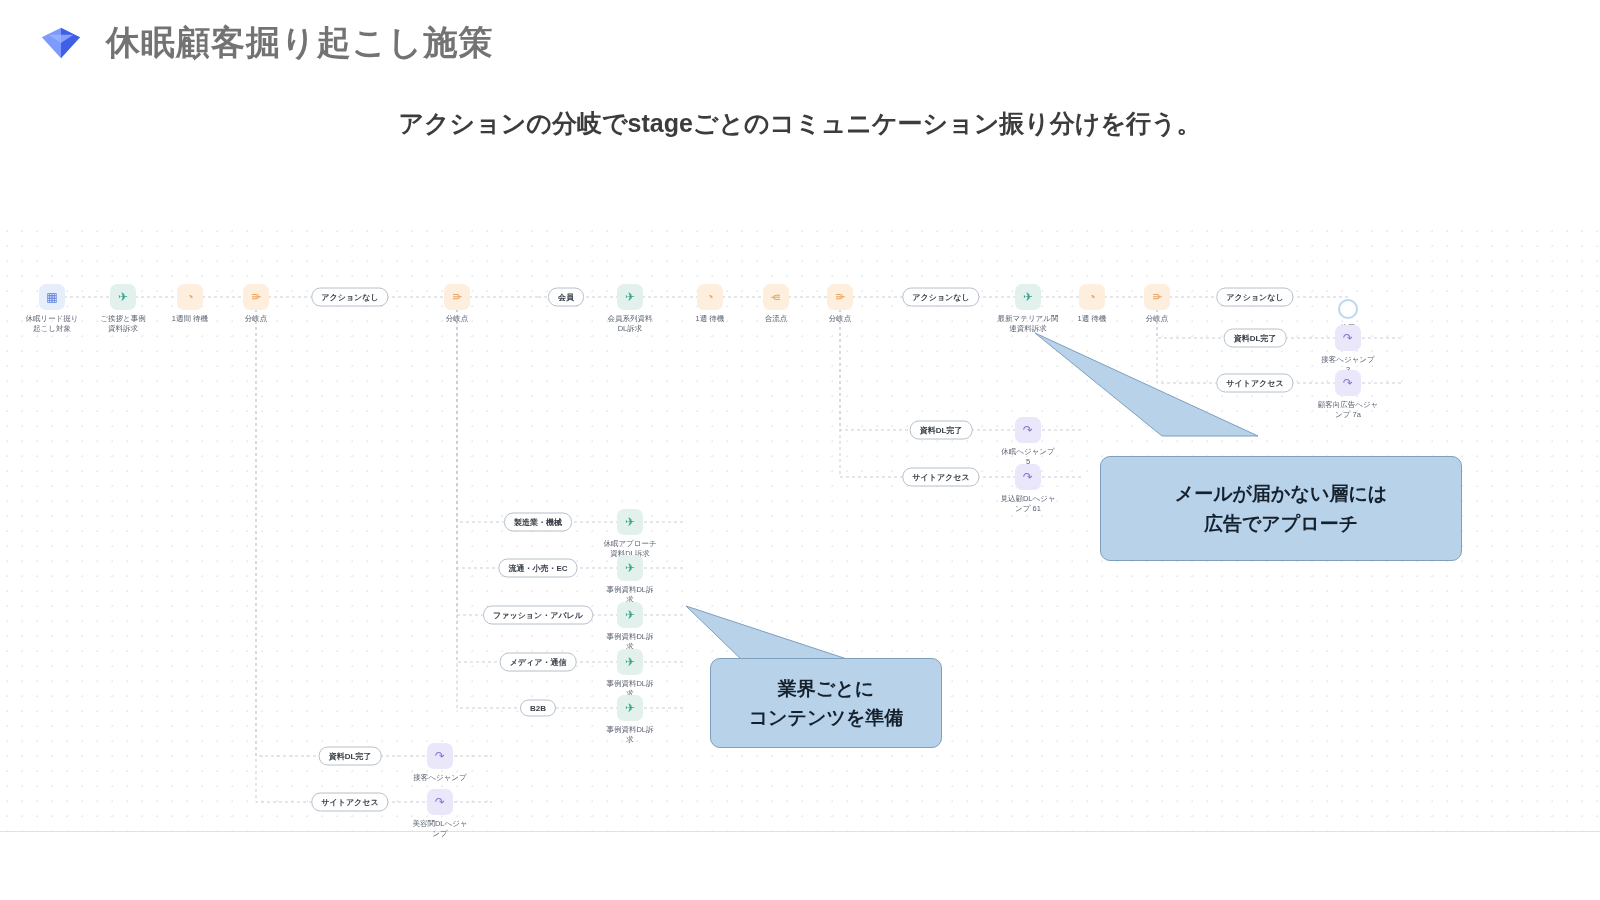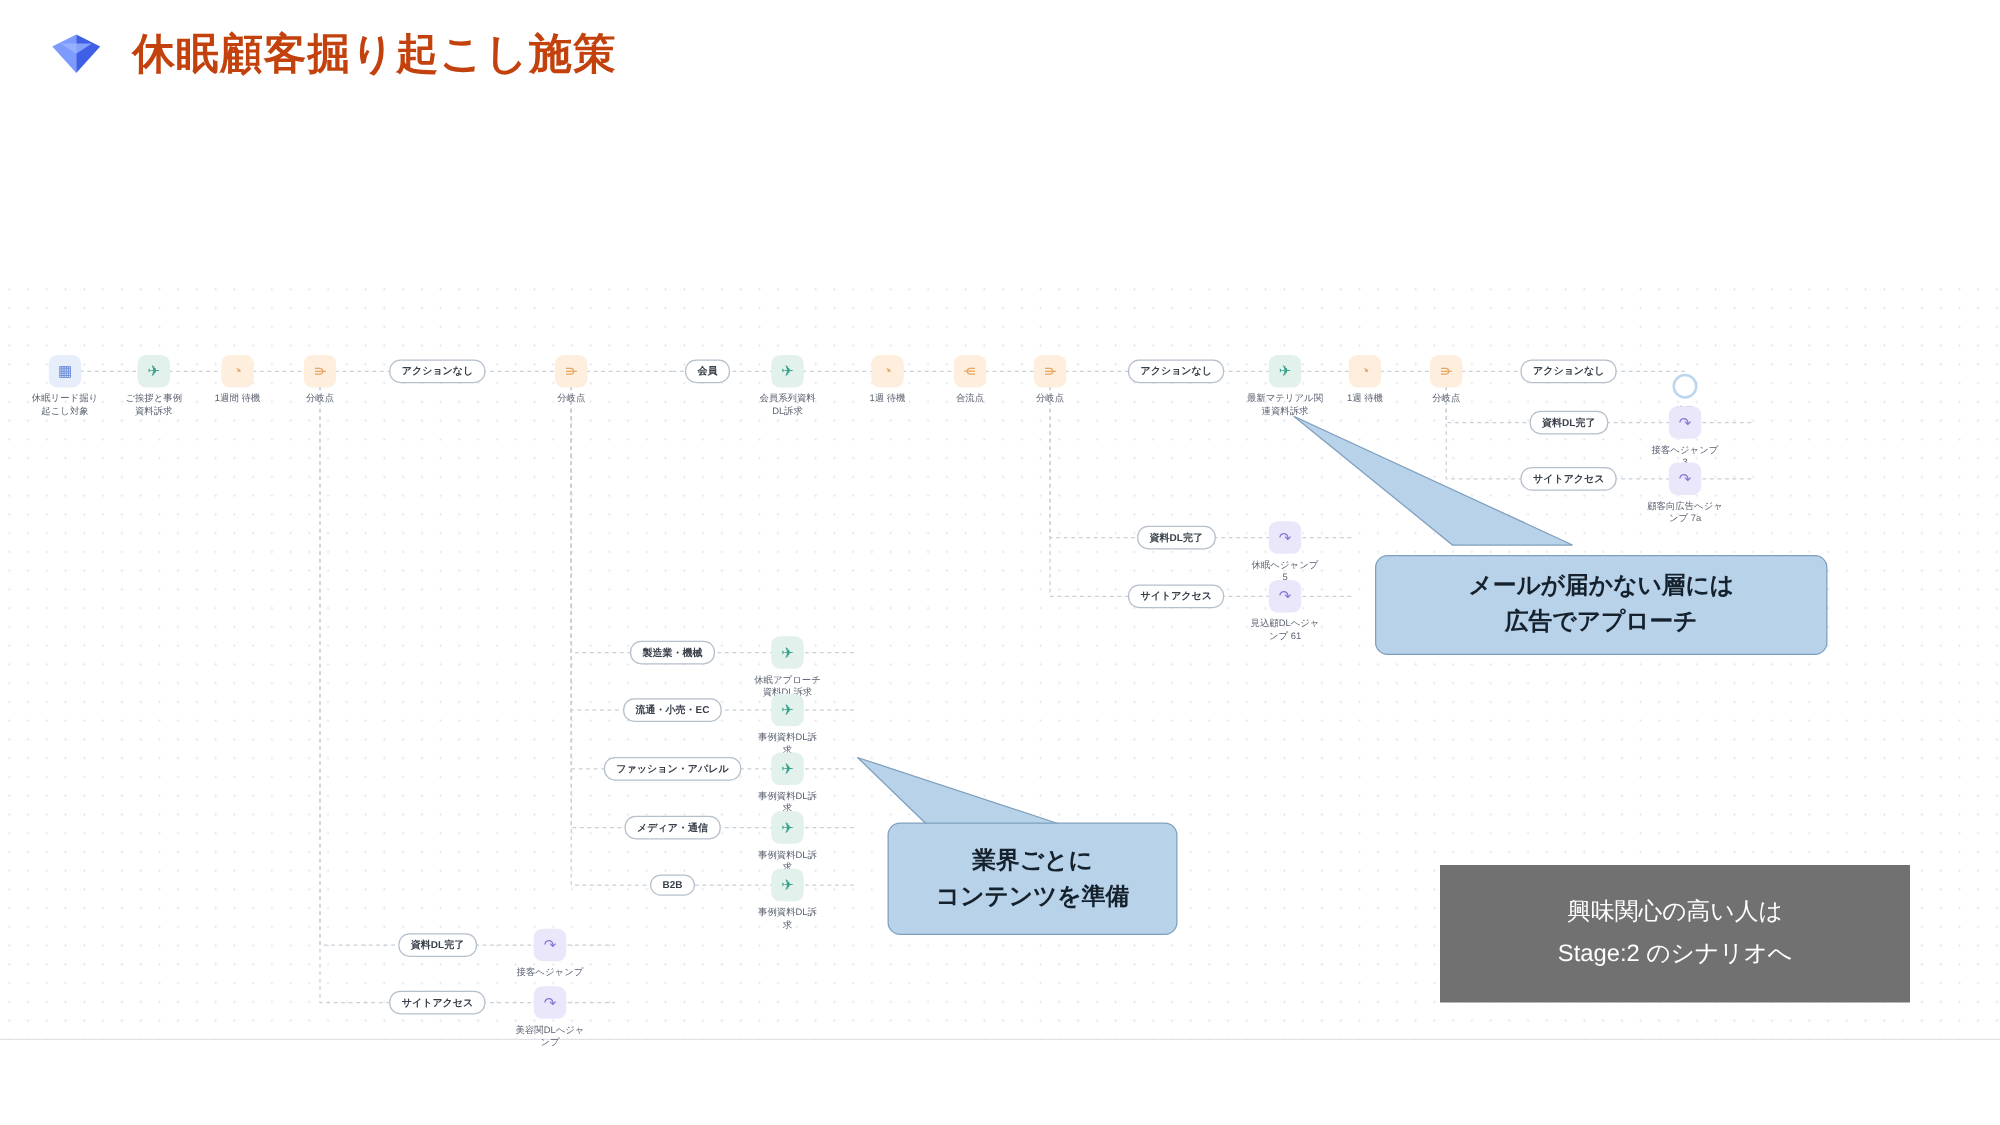--- a/index.html
+++ b/index.html
@@ -3,21 +3,21 @@
 <meta charset="utf-8">
 <style>
   html,body{margin:0;padding:0;background:#fff;}
   .page{position:relative;width:1600px;height:900px;background:#ffffff;overflow:hidden;
         font-family:"Liberation Sans","DejaVu Sans",sans-serif;}
 
   
   .header{position:absolute;left:0;top:0;width:100%;height:86px;background:#fff;
           display:flex;align-items:center;padding-left:38px;box-sizing:border-box;}
   .gem{width:46px;height:40px;margin-right:22px;flex:0 0 auto;}
-  .page-title{font-size:34px;font-weight:800;color:#c2410c;letter-spacing:1px;}
+  .page-title{font-size:34px;font-weight:800;color:#737373;letter-spacing:1px;}
 
   
   .subtitle{position:absolute;left:0;top:102px;width:100%;text-align:center;
             font-size:25px;font-weight:700;color:#3c3c3c;line-height:1.7;}
 
   
   .grid{position:absolute;left:0;top:224px;width:1600px;height:608px;
         background-image:radial-gradient(circle,#e9ebef 1px,transparent 1px);
         background-size:15px 15px;}
   .canvas-edge{position:absolute;left:0;top:831px;width:1600px;height:1px;background:#e2e2e6;}
@@ -49,21 +49,21 @@
           text-align:center;white-space:pre-line;}
   .pill{position:absolute;transform:translate(-50%,-50%);z-index:2;
         background:#fff;border:1px solid #b6c0cb;border-radius:9px;
         padding:3px 9px;font-size:8px;font-weight:700;color:#39404a;white-space:nowrap;}
 
   
   .callout{position:absolute;z-index:4;background:#b7d2e9;border:1px solid #7e9fbd;
            border-radius:10px;color:#16212e;font-size:19px;font-weight:600;
            display:flex;flex-direction:column;align-items:center;justify-content:center;
            text-align:center;line-height:1.55;box-sizing:border-box;}
-  .callout-mail{left:1100px;top:444px;width:362px;height:80px;font-family:Liberation Mono, monospace;}
+  .callout-mail{left:1100px;top:456px;width:362px;height:105px;}
   .callout-industry{left:710px;top:658px;width:232px;height:90px;}
 
   .notebox{position:absolute;left:1152px;top:692px;width:376px;height:110px;z-index:2;
            background:#717171;color:#fff;font-size:19px;font-weight:500;
            display:flex;flex-direction:column;align-items:center;justify-content:center;
            text-align:center;line-height:1.8;}
 </style>
 </head>
 <body>
 
@@ -72,20 +72,21 @@
   <div class="header">
     <svg class="gem" viewBox="0 0 48 40" aria-hidden="true">
       <polygon points="24,4 4,14 24,36" fill="#7d9bff"></polygon>
       <polygon points="24,4 44,14 24,36" fill="#3f5fe6"></polygon>
       <polygon points="11,11.5 37,11.5 24,20" fill="#9db7ff" opacity="0.75"></polygon>
     </svg>
     <div class="page-title">休眠顧客掘り起こし施策</div>
   </div>
 
   <div class="subtitle">
+    <div>アクションの分岐でstageごとのコミュニケーション振り分けを行う。</div>
   </div>
 
   <div class="grid"></div>
   <div class="canvas-edge"></div>
 
 
   <svg id="links-svg">
       <path d="M52,297 L52,297 L123,297" class="link"></path>
       <path d="M123,297 L123,297 L190,297" class="link"></path>
       <path d="M190,297 L190,297 L256,297" class="link"></path>
@@ -318,18 +319,14 @@
 
   <div class="callout callout-mail">
     <div>メールが届かない層には</div>
     <div>広告でアプローチ</div>
   </div>
   <div class="callout callout-industry">
     <div>業界ごとに</div>
     <div>コンテンツを準備</div>
   </div>
 
-  <div class="notebox">
-    <div>興味関心の高い人は</div>
-    <div>Stage:2 のシナリオへ</div>
-  </div>
 
 </div>
 
 </body></html>

